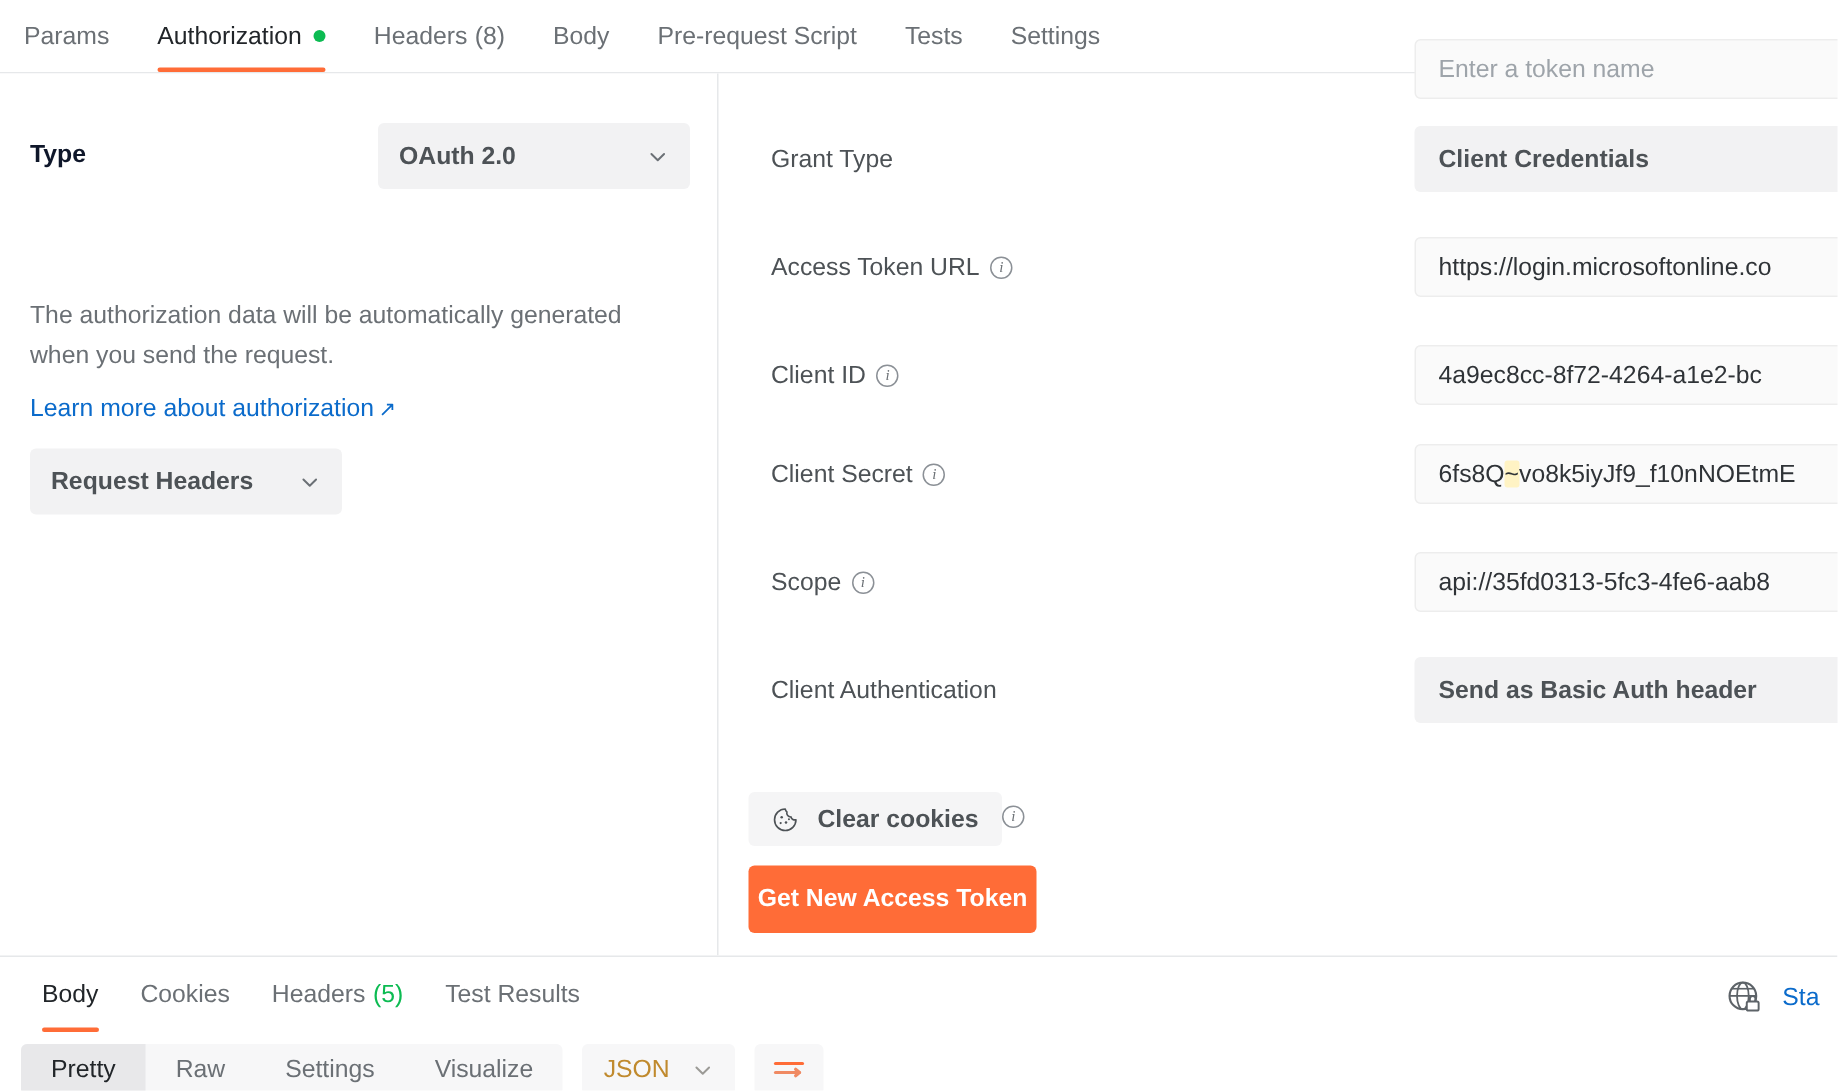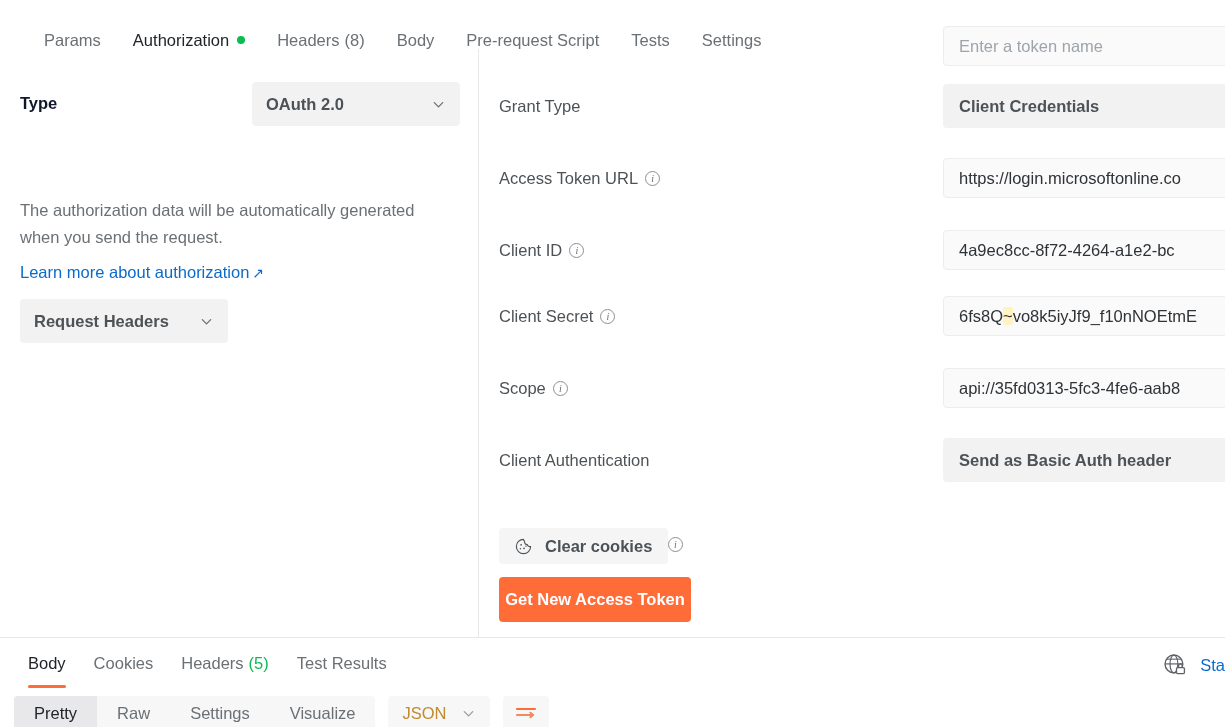--- a/index.html
+++ b/index.html
@@ -7,24 +7,24 @@
     width: 1225px; height: 727px;
     background: #ffffff;
     font-family: "Liberation Sans", sans-serif;
     overflow: hidden;
     color: #2f3337;
   }
   .app { position: relative; width: 1225px; height: 727px; }
 
   
   .req-tabs {
-    position: absolute; top: 16px; left: 0; width: 1044px; height: 49px;
+    position: absolute; top: 0; left: 0; width: 1044px; height: 49px;
     background: #fff;
     border-bottom: 1px solid #e6e8ea;
-    display: flex; align-items: flex-start; padding-left: 28px;
+    display: flex; align-items: flex-start; padding-left: 0;
   }
   .req-tab {
     position: relative;
     height: 48px;
     display: flex; align-items: center;
     padding: 0 16px;
     font-size: 16.5px;
     color: #6b7075;
     white-space: nowrap;
     cursor: pointer;
@@ -75,21 +75,21 @@
     position: absolute; top: 214px; left: 20px;
     font-size: 16.5px; color: #0b6bcb; cursor: pointer; white-space: nowrap;
   }
   .link-more .ext { font-size: 14px; margin-left: 3px; }
   .row-addto {
     position: absolute; top: 250px; left: 20px; width: 440px; display: flex;
   }
   .lbl-addto { width: 232px; padding-top: 10px; }
 
   
-  .mid-col { position: absolute; top: 0; left: 499px; width: 430px; height: 588px; }
+  .mid-col { position: absolute; top: 0; left: 514px; width: 430px; height: 588px; }
   .mid-label {
     position: absolute; left: 0;
     font-size: 16.5px; color: #4d5256; white-space: nowrap;
     display: flex; align-items: center; gap: 7px;
   }
   .info-i {
     width: 15px; height: 15px; border: 1.3px solid #8b9096; border-radius: 50%;
     display: inline-flex; align-items: center; justify-content: center;
     font-size: 10px; font-style: italic; font-family: "Liberation Serif", serif;
     color: #6b7075; line-height: 1; flex: none; cursor: pointer;
@@ -147,21 +147,21 @@
   }
   .resp-tab.active { color: #212529; }
   .resp-tab.active::after {
     content: ""; position: absolute; left: 14px; right: 14px; bottom: 0;
     height: 3px; background: #ff6c37; border-radius: 2px;
   }
   .resp-tab .count.green { color: #0cbb52; margin-left: 5px; }
 
   .resp-meta {
     position: absolute; top: 14px; right: 0; display: flex;
-    align-items: center; gap: 12px; padding-right: 0;
+    align-items: center; gap: 12px; padding-right: 12px;
   }
   .status-txt { font-size: 16.5px; color: #0b6bcb; white-space: nowrap; }
 
   .fmt-bar {
     position: absolute; top: 58px; left: 14px; right: 0;
     display: flex; align-items: center; gap: 13px;
   }
   .seg-group {
     display: flex; align-items: center; height: 34px;
     background: #f7f7f8; border-radius: 4px; overflow: hidden;

